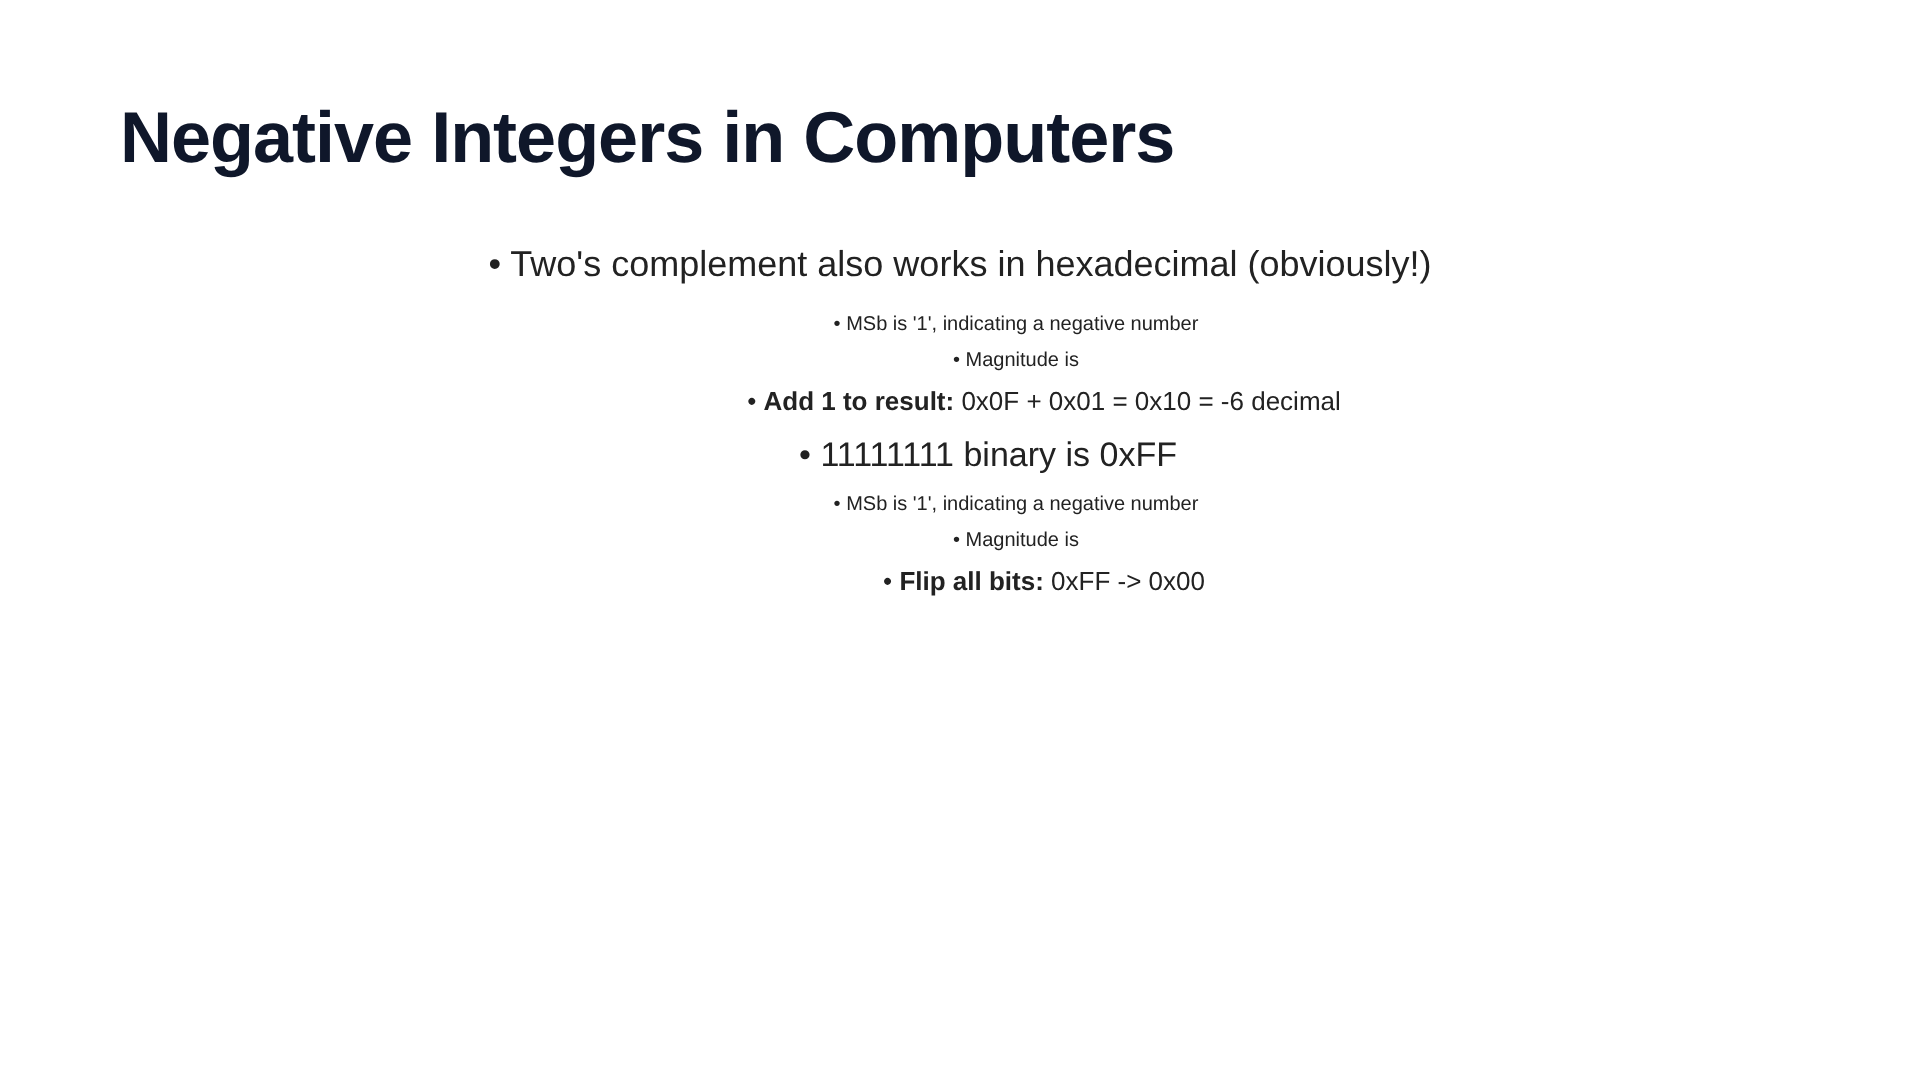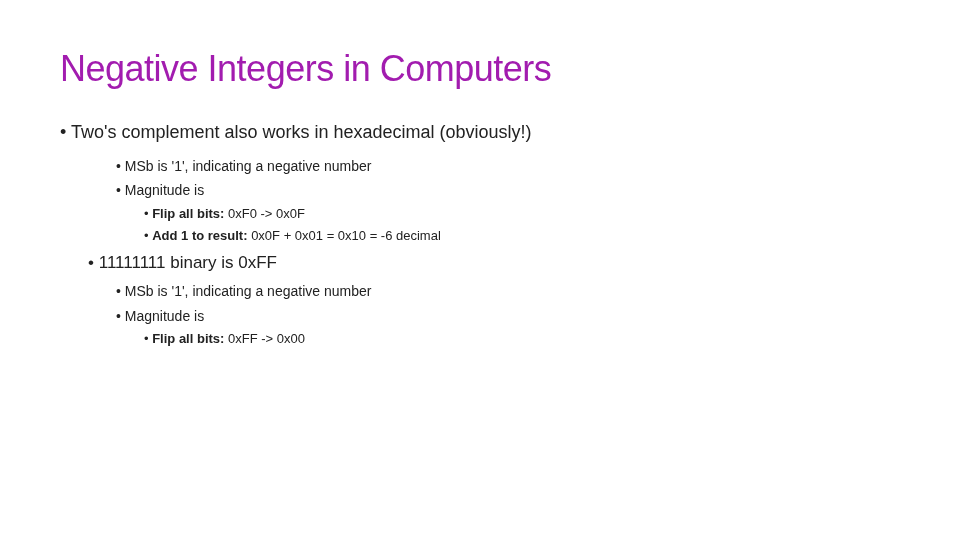--- a/index.html
+++ b/index.html
@@ -18,47 +18,48 @@
     }
 
     .slide {
       width: 960px;
       height: 540px;
       padding: 48px 60px 40px 60px;
     }
 
     .title {
       font-size: 36px;
-      font-weight: 400;
-      color: #a21caf;
+      font-weight: 700;
+      color: #0f172a;
       margin-bottom: 28px;
       letter-spacing: -0.5px;
     }
 
     .content {
       font-size: 15px;
       line-height: 1.6;
+      text-align: center;
     }
 
     .level1 {
       margin-left: 0px;
       margin-bottom: 8px;
       font-size: 18px;
     }
 
     .level2 {
       margin-left: 28px;
       margin-bottom: 4px;
       font-size: 17px;
     }
 
     .level3 {
       margin-left: 56px;
       margin-bottom: 2px;
-      font-size: 14px;
+      font-size: 10px;
     }
 
     .level4 {
       margin-left: 84px;
       margin-bottom: 2px;
       font-size: 13px;
     }
 
     .bullet::before {
       content: '• ';
@@ -86,23 +87,20 @@
 
 
     <div class="level3 bullet">
       <span>MSb is '1', indicating a negative number</span>
     </div>
     <div class="level3 bullet">
       <span>Magnitude is</span>
     </div>
 
     <div class="level4 bullet">
-      <span class="bold-text">Flip all bits: </span><span>0xF0 -&gt; 0x0F</span>
-    </div>
-    <div class="level4 bullet">
       <span class="bold-text">Add 1 to result: </span><span>0x0F + 0x01 = 0x10 = -6 decimal</span>
     </div>
 
     <div class="level2 bullet section-gap">
       <span>11111111 binary is 0xFF</span>
     </div>
 
     <div class="level3 bullet">
       <span>MSb is '1', indicating a negative number</span>
     </div>

